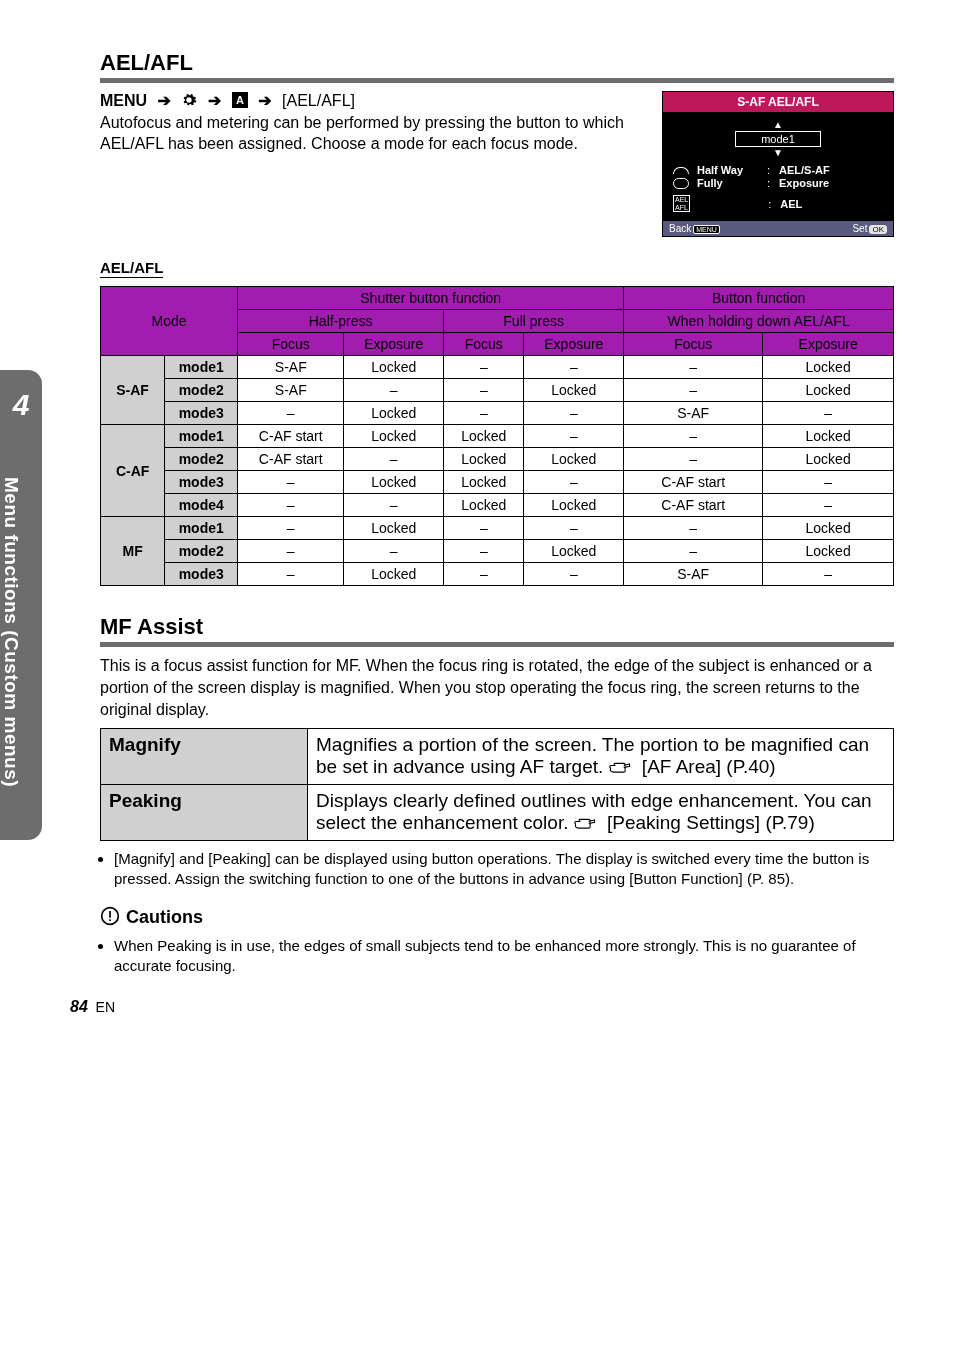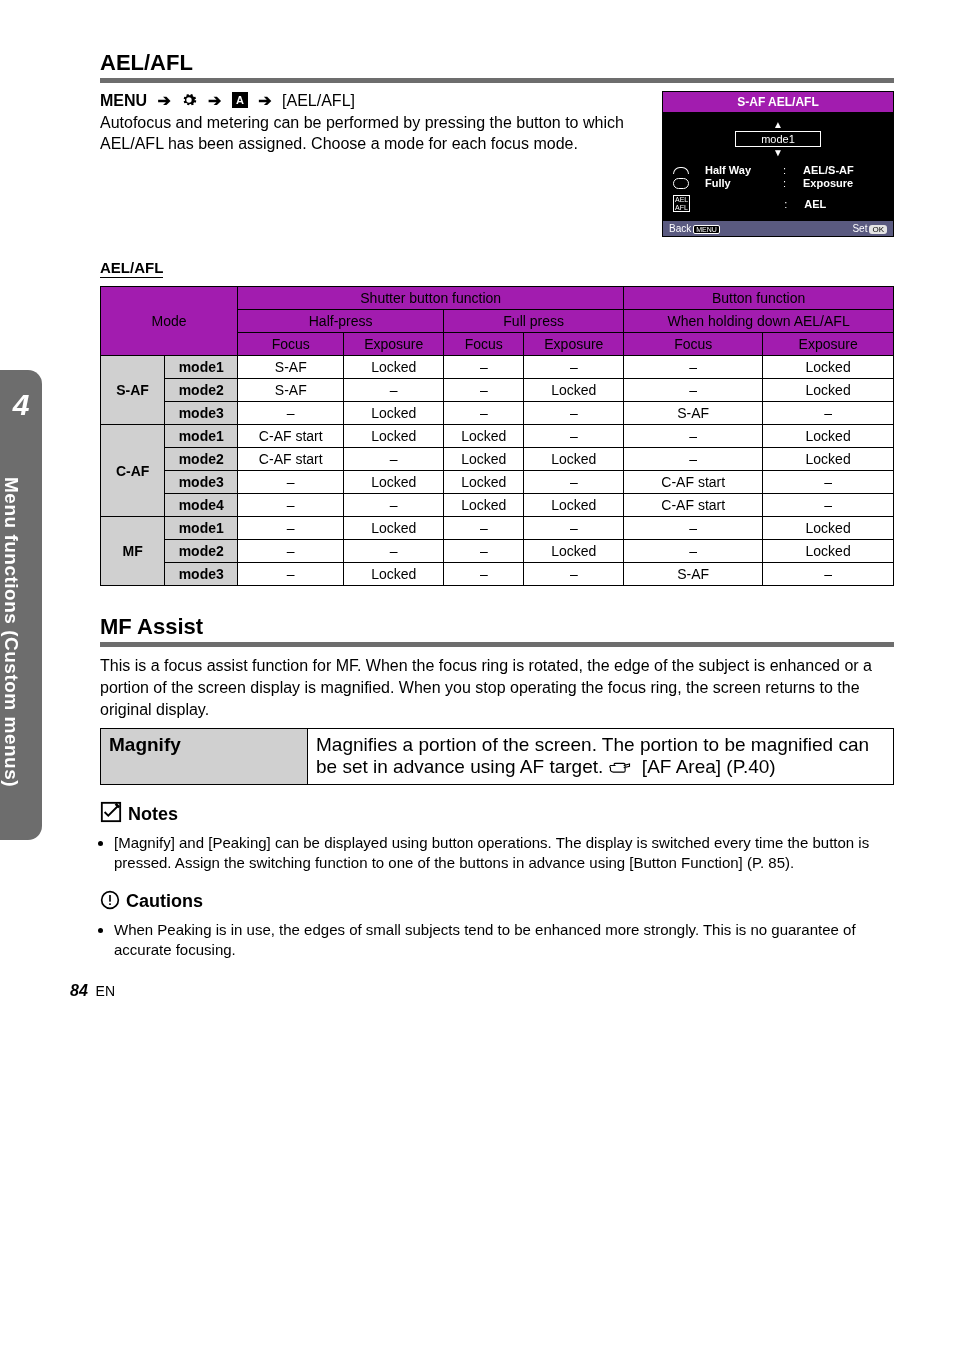--- a/index.html
+++ b/index.html
@@ -82,21 +82,21 @@
     display:inline-block;
     width: 230px;
     background: #000;
     color: #fff;
     font-size: 11px;
     border: 1px solid #000;
     vertical-align: top;
     float: right;
   }
   .menu-box .titlebar {
-    background: #a21caf;
+    background: #be185d;
     padding: 3px 6px;
     text-align: center;
     font-weight: bold;
     font-size: 12px;
   }
   .menu-box .inner {
     padding: 6px 10px 8px 10px;
   }
   .mode-row {
     text-align: center;
@@ -108,21 +108,21 @@
   }
   .mode-row .modebox {
     border: 1px solid #fff;
     display: inline-block;
     padding: 1px 25px;
     margin: 1px 0;
   }
   .kv {
     display: flex;
     align-items: center;
-    gap: 12px;
+    gap: 4px;
     margin: 1px 0;
   }
   .kv .key { width: 66px; font-weight: bold;}
   .kv .colon { width: 8px;}
   .kv .val { font-weight: bold; }
   .half-icon {
     display:inline-block;
     width:14px; height:6px;
     border:1px solid #fff;
     border-bottom:none;
@@ -445,30 +445,29 @@
   <div class="body-text">This is a focus assist function for MF. When the focus ring is rotated, the edge of the subject is enhanced or a portion of the screen display is magnified. When you stop operating the focus ring, the screen returns to the original display.</div>
 
   <table class="mf">
     <tbody id="mf-body">
         <tr>
           <td class="label">Magnify</td>
           <td><span>Magnifies a portion of the screen. The portion to be magnified can be set in advance using AF target. </span><span class="hand-icon"><svg width="22" height="14" viewBox="0 0 30 18">
                 <path d="M2 10 Q0 9 2 7 L8 7 Q6 5 8 4 L20 4 Q22 4 22 6 L22 14 Q22 16 20 16 L6 16 Q4 16 2 14 Z M20 7 L28 5 L28 8 L20 10" fill="none" stroke="#000" stroke-width="1.5"></path>
               </svg></span><span> [AF Area] (P.40)</span></td>
         </tr>
+        <tr>
+          <td class="label">Peaking</td>
+          <td><span>Displays clearly defined outlines with edge enhancement. You can select the enhancement color. </span><span class="hand-icon"><svg width="22" height="14" viewBox="0 0 30 18">
+                <path d="M2 10 Q0 9 2 7 L8 7 Q6 5 8 4 L20 4 Q22 4 22 6 L22 14 Q22 16 20 16 L6 16 Q4 16 2 14 Z M20 7 L28 5 L28 8 L20 10" fill="none" stroke="#000" stroke-width="1.5"></path>
+              </svg></span><span> [Peaking Settings] (P.79)</span></td>
+        </tr>
       </tbody>
   </table>
 
-  <div class="notes-head">
-    <svg width="22" height="22" viewBox="0 0 24 24">
-        <rect x="2" y="2" width="20" height="20" fill="none" stroke="#000" stroke-width="2"></rect>
-        <path d="M5 12l4 4 10-10" fill="none" stroke="#000" stroke-width="2"></path>
-        <path d="M18 2l4 4-2 2-4-4z" fill="#000"></path>
-      </svg><span>Notes</span>
-  </div>
   <ul class="bullets" id="notes-list">
       <li>[Magnify] and [Peaking] can be displayed using button operations. The display is switched every time the button is pressed. Assign the switching function to one of the buttons in advance using [Button Function] (P. 85).</li>
     </ul>
 
   <div class="caution-head">
     <svg width="20" height="20" viewBox="0 0 24 24">
         <circle cx="12" cy="12" r="10" fill="none" stroke="#000" stroke-width="2"></circle>
         <rect x="11" y="6" width="2" height="8" fill="#000"></rect>
         <rect x="11" y="16" width="2" height="2" fill="#000"></rect>
       </svg><span>Cautions</span>

